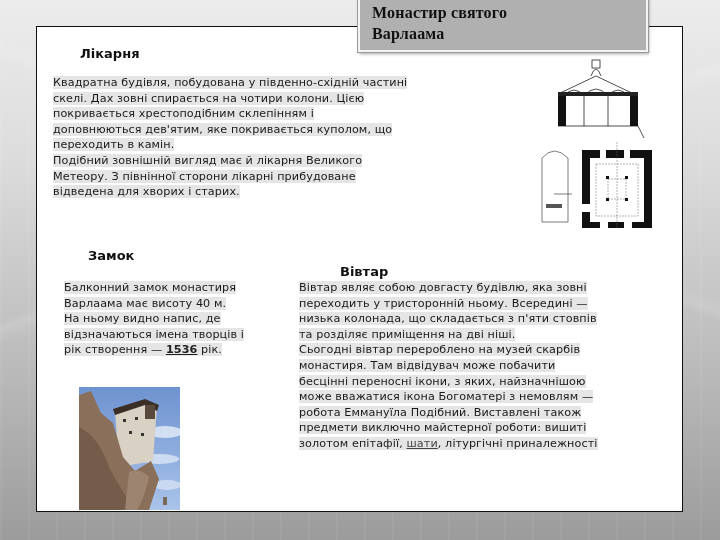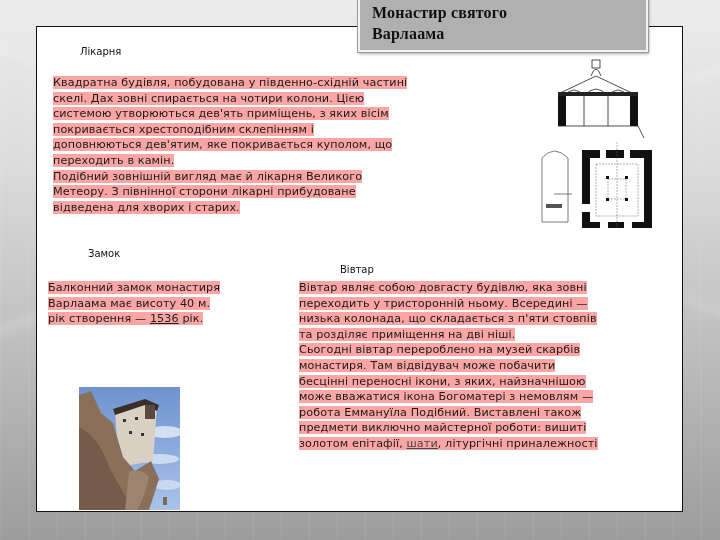--- a/index.html
+++ b/index.html
@@ -36,39 +36,39 @@
     font-family: Liberation Serif, serif;
     font-weight: bold;
     font-size: 16px;
     line-height: 21px;
     color: #111;
     letter-spacing: 0.2px;
   }
   .heading {
     position: absolute;
     font-family: "DejaVu Sans", sans-serif;
-    font-weight: normal;
-    font-size: 10px;
+    font-weight: bold;
+    font-size: 13px;
     color: #111;
   }
   .para {
     position: absolute;
     font-family: "DejaVu Sans", sans-serif;
     font-size: 11.2px;
     line-height: 15.6px;
     color: #1a1a1a;
     letter-spacing: 0.1px;
   }
   .para span.hl {
-    background: #fca5a5;
+    background: #e5e5e5;
     box-decoration-break: clone;
     -webkit-box-decoration-break: clone;
   }
   .para p { margin: 0; }
-  .link { text-decoration: underline; color: #222; }
+  .link { text-decoration: underline; color: #222; font-weight: bold; }
   .link-soft { text-decoration: underline; color: #444; }
   .plan-img {
     position: absolute; left: 534px; top: 54px; width: 124px; height: 174px;
   }
   .castle-img {
     position: absolute; left: 79px; top: 387px; width: 101px; height: 123px;
     overflow: hidden;
   }
 </style>
 </head>
@@ -81,21 +81,20 @@
 <div class="title-box">
   <span class="line">Монастир святого</span>
   <span class="line">Варлаама</span>
 </div>
 
 <div class="heading" style="left:80px; top:46px;">Лікарня</div>
 
 <div class="para" style="left:53px; top:75px; width:420px;">
   <p><span class="hl">Квадратна будівля, побудована у південно-східній частині</span></p>
   <p><span class="hl">скелі. Дах зовні спирається на чотири колони. Цією</span></p>
-  <p><span class="hl">системою утворюються дев'ять приміщень, з яких вісім</span></p>
   <p><span class="hl">покривається хрестоподібним склепінням і</span></p>
   <p><span class="hl">доповнюються дев'ятим, яке покривається куполом, що</span></p>
   <p><span class="hl">переходить в камін.</span></p>
   <p><span class="hl">Подібний зовнішній вигляд має й лікарня Великого</span></p>
   <p><span class="hl">Метеору. З півнінної сторони лікарні прибудоване</span></p>
   <p><span class="hl">відведена для хворих і старих.</span></p>
 </div>
 
 <svg class="plan-img" viewBox="0 0 124 174">
 
@@ -137,23 +136,25 @@
   </g>
   <g stroke="#444" fill="none" stroke-width="0.7">
     <path d="M8 104 Q20 90 34 104 L34 168 L8 168 Z"></path>
     <line x1="20" y1="140" x2="38" y2="140"></line>
   </g>
   <rect x="12" y="150" width="16" height="4" fill="#555"></rect>
 </svg>
 
 <div class="heading" style="left:88px; top:248px;">Замок</div>
 
-<div class="para" style="left:48px; top:280px; width:230px;">
+<div class="para" style="left:64px; top:280px; width:230px;">
   <p><span class="hl">Балконний замок монастиря</span></p>
   <p><span class="hl">Варлаама має висоту 40 м.</span></p>
+  <p><span class="hl">На ньому видно напис, де</span></p>
+  <p><span class="hl">відзначаються імена творців і</span></p>
   <p><span class="hl"><span>рік створення — </span><span class="link">1536</span><span> рік.</span></span></p>
 </div>
 
 <svg class="castle-img" viewBox="0 0 101 123">
   <defs>
     <linearGradient id="sky" x1="0" y1="0" x2="0" y2="1">
       <stop offset="0" stop-color="#6f93d0"></stop>
       <stop offset="1" stop-color="#a9c3ea"></stop>
     </linearGradient>
   </defs>

